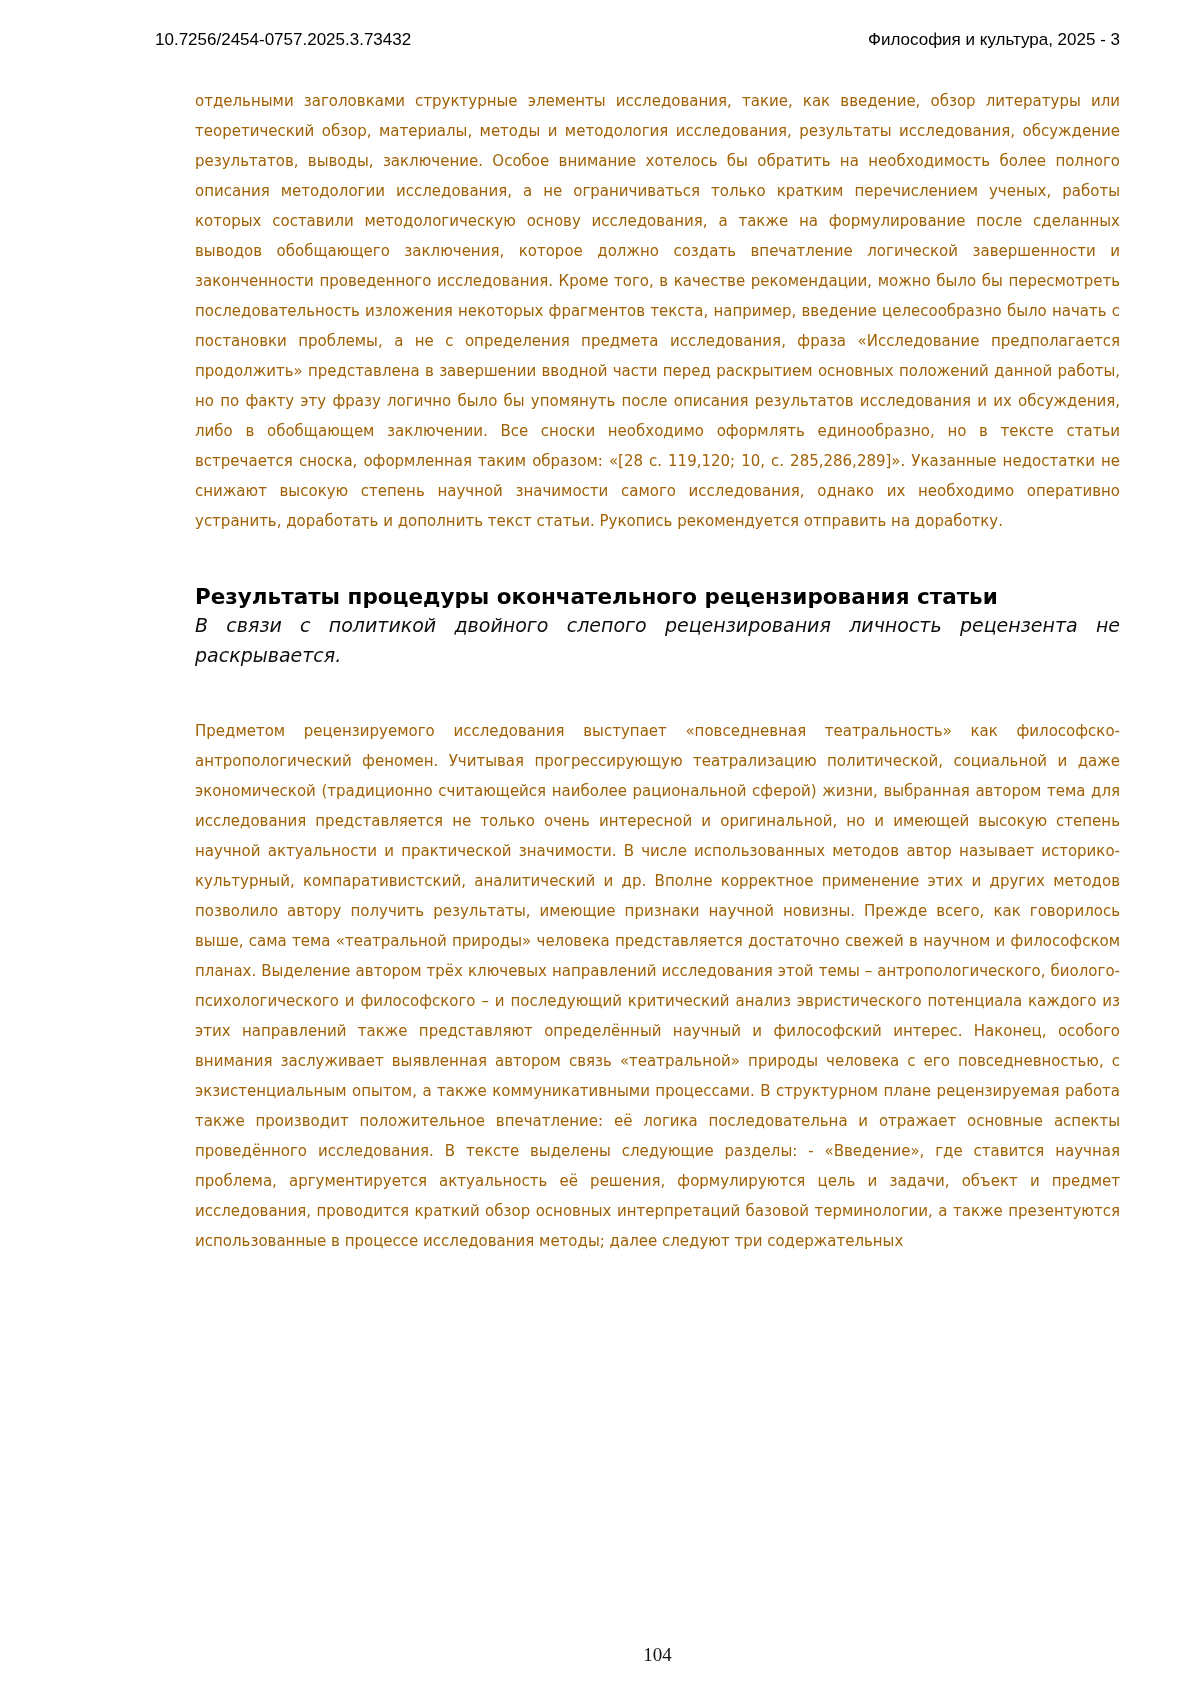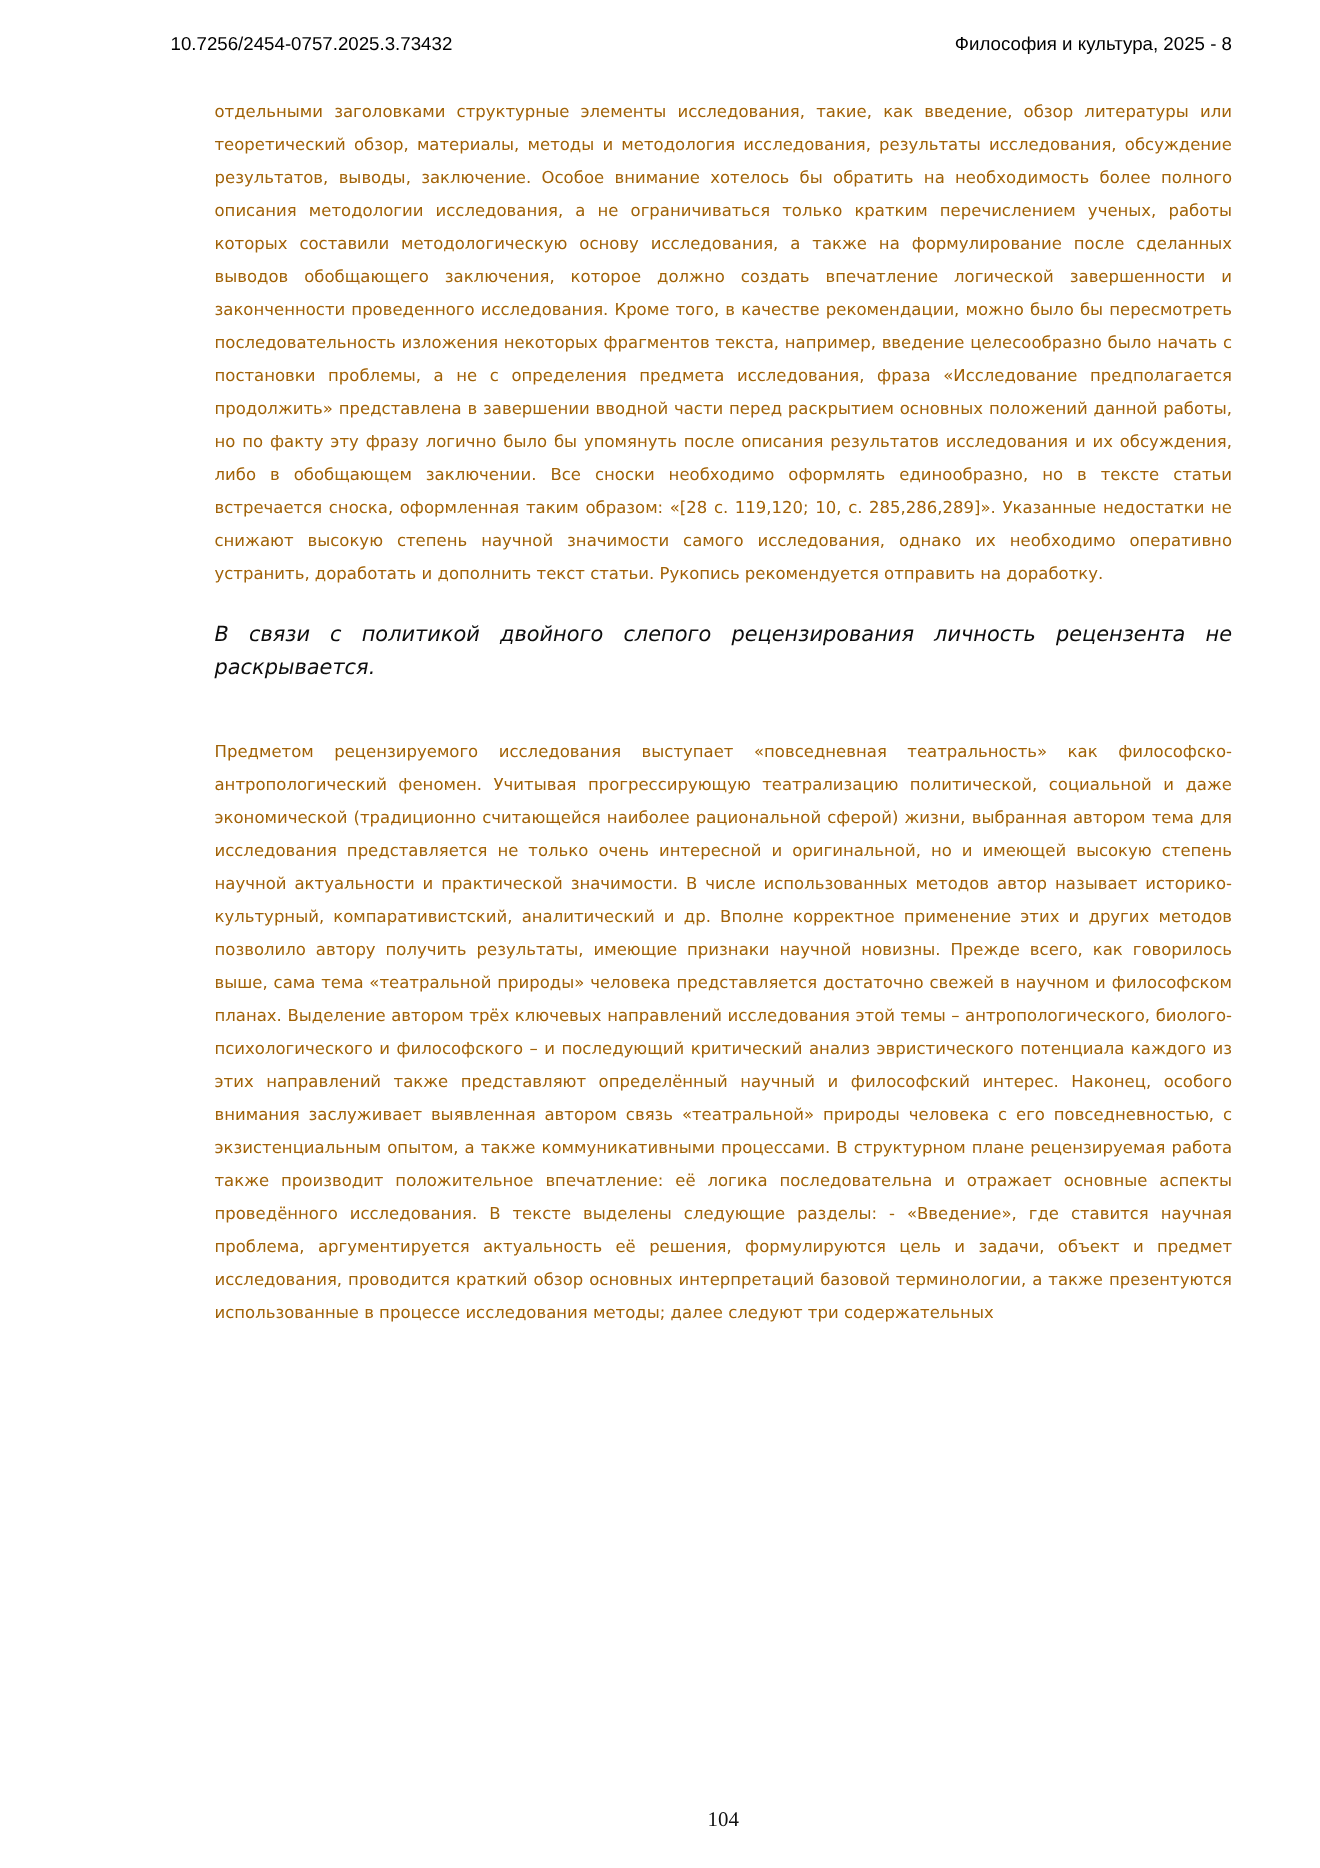--- a/index.html
+++ b/index.html
@@ -31,21 +31,21 @@
     margin: 0;
     color: #a16207;
   }
   .section-heading {
     font-size: 21.5px;
     font-weight: bold;
     line-height: 26px;
     margin: 48px 0 0 0;
     color: #000000;
   }
-  .note-block { margin-top: 26px; }
+  .note-block { }
   .note {
     font-style: italic;
     font-size: 19px;
     line-height: 30px;
     text-align: justify;
     margin: 0;
     color: #0d0d0d;
   }
   .note a {
     color: #2323dd;
@@ -63,27 +63,28 @@
     color: #111111;
   }
 </style>
 </head>
 <body>
 
 <div class="page">
 
   <div class="running-header">
     <span>10.7256/2454-0757.2025.3.73432</span>
-    <span>Философия и культура, 2025 - 8</span>
+    <span>Философия и культура, 2025 - 3</span>
   </div>
 
   <div class="content">
 
     <p class="para">отдельными заголовками структурные элементы исследования, такие, как введение, обзор литературы или теоретический обзор, материалы, методы и методология исследования, результаты исследования, обсуждение результатов, выводы, заключение. Особое внимание хотелось бы обратить на необходимость более полного описания методологии исследования, а не ограничиваться только кратким перечислением ученых, работы которых составили методологическую основу исследования, а также на формулирование после сделанных выводов обобщающего заключения, которое должно создать впечатление логической завершенности и законченности проведенного исследования. Кроме того, в качестве рекомендации, можно было бы пересмотреть последовательность изложения некоторых фрагментов текста, например, введение целесообразно было начать с постановки проблемы, а не с определения предмета исследования, фраза «Исследование предполагается продолжить» представлена в завершении вводной части перед раскрытием основных положений данной работы, но по факту эту фразу логично было бы упомянуть после описания результатов исследования и их обсуждения, либо в обобщающем заключении. Все сноски необходимо оформлять единообразно, но в тексте статьи встречается сноска, оформленная таким образом: «[28 с. 119,120; 10, с. 285,286,289]». Указанные недостатки не снижают высокую степень научной значимости самого исследования, однако их необходимо оперативно устранить, доработать и дополнить текст статьи. Рукопись рекомендуется отправить на доработку.</p>
 
+    <h2 class="section-heading">Результаты процедуры окончательного рецензирования статьи</h2>
 
     <div class="note-block">
       <p class="note">В связи с политикой двойного слепого рецензирования личность рецензента не раскрывается.</p>
     </div>
 
     <p class="para para-second">Предметом рецензируемого исследования выступает «повседневная театральность» как философско-антропологический феномен. Учитывая прогрессирующую театрализацию политической, социальной и даже экономической (традиционно считающейся наиболее рациональной сферой) жизни, выбранная автором тема для исследования представляется не только очень интересной и оригинальной, но и имеющей высокую степень научной актуальности и практической значимости. В числе использованных методов автор называет историко-культурный, компаративистский, аналитический и др. Вполне корректное применение этих и других методов позволило автору получить результаты, имеющие признаки научной новизны. Прежде всего, как говорилось выше, сама тема «театральной природы» человека представляется достаточно свежей в научном и философском планах. Выделение автором трёх ключевых направлений исследования этой темы – антропологического, биолого-психологического и философского – и последующий критический анализ эвристического потенциала каждого из этих направлений также представляют определённый научный и философский интерес. Наконец, особого внимания заслуживает выявленная автором связь «театральной» природы человека с его повседневностью, с экзистенциальным опытом, а также коммуникативными процессами. В структурном плане рецензируемая работа также производит положительное впечатление: её логика последовательна и отражает основные аспекты проведённого исследования. В тексте выделены следующие разделы: - «Введение», где ставится научная проблема, аргументируется актуальность её решения, формулируются цель и задачи, объект и предмет исследования, проводится краткий обзор основных интерпретаций базовой терминологии, а также презентуются использованные в процессе исследования методы; далее следуют три содержательных</p>
 
   </div>
 
   <div class="page-footer">

